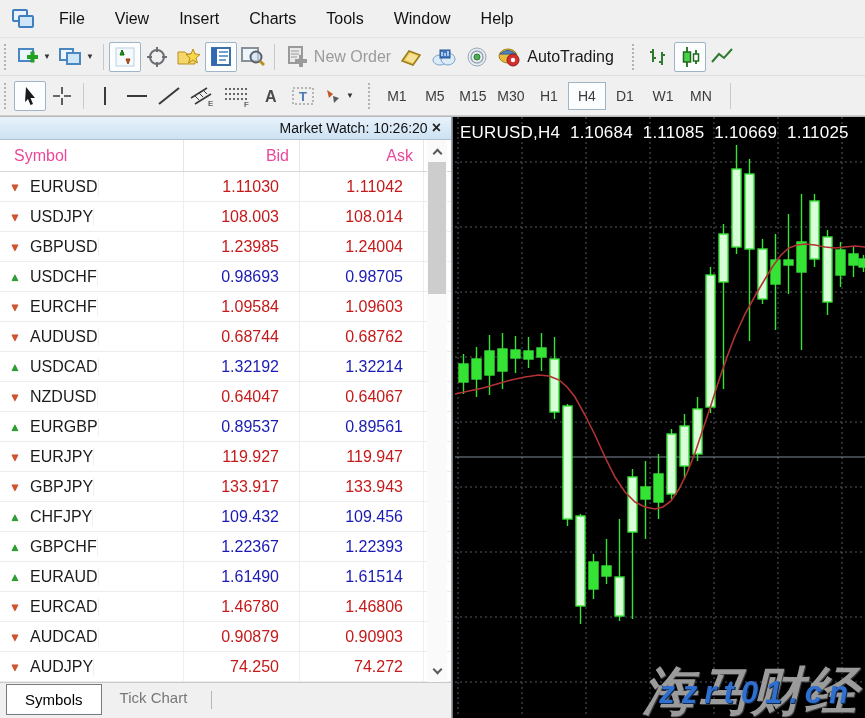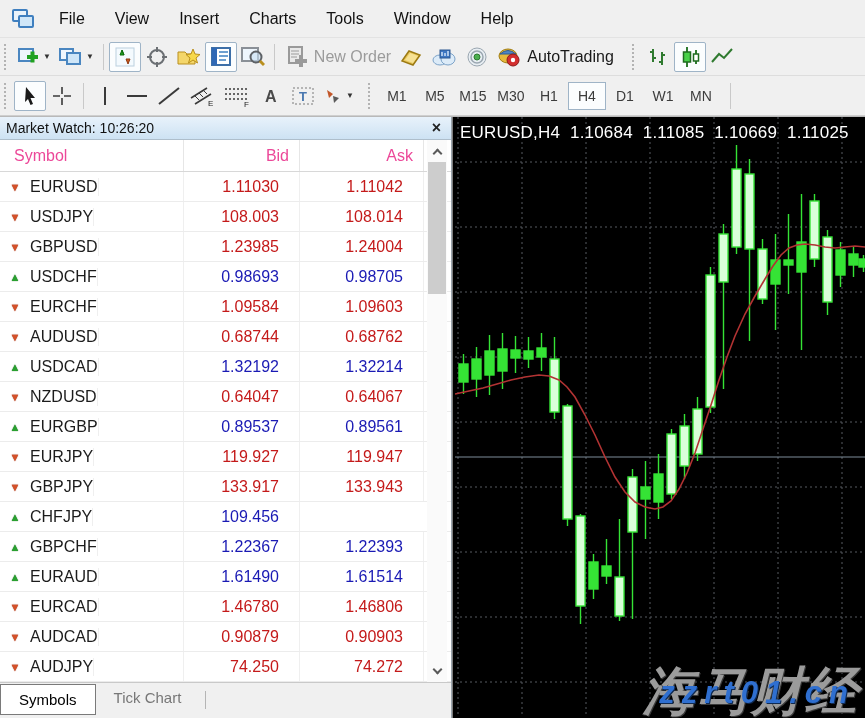--- a/index.html
+++ b/index.html
@@ -31,21 +31,21 @@
   .tf-btn { min-width:38px; height:28px; display:flex; align-items:center; justify-content:center;
             font-size:14px; color:#3c3c3c; border:1px solid transparent; }
   .tf-btn.pressed { background:#fbfdfe; border:1px solid #9fb4c7; }
 
   
   #main { display:flex; height:602px; border-top:1px solid #b9b9b9; }
 
   
   #market-watch { width:452px; background:#fff; border-right:1px solid #9aa4ad; display:flex; flex-direction:column; }
   #mw-title { height:23px; background:linear-gradient(#e8f2fb,#cde2f3); border-bottom:1px solid #aebecb;
-              display:flex; align-items:center; padding:0 6px; }
+              display:flex; align-items:center; padding:0 6px;text-align:right; }
   #mw-title-text { font-size:14px; color:#111; flex:1; }
   #mw-close { font-size:16px; font-weight:bold; color:#222; padding:0 4px; cursor:default; line-height:1;}
   #mw-body { position:relative; flex:1; background:#fff; }
   .mw-grid { display:grid; grid-template-columns:184px 116px 124px; }
   #mw-header { height:32px; border-bottom:1px solid #d8d8d8; }
   #mw-header span { font-size:16px; color:#ec4899; display:flex; align-items:center; border-right:1px solid #e6e6e6; }
   #mw-header .h-sym { padding-left:14px; }
   #mw-header .h-num { justify-content:flex-end; padding-right:10px; }
   .mw-row { height:30px; border-bottom:1px solid #ececec; }
   .mw-row span { display:flex; align-items:center; font-size:16px; border-right:1px solid #efefef; }
@@ -59,21 +59,21 @@
   
   #mw-scroll { position:absolute; top:0; right:4px; width:20px; height:100%; background:#fafafa; }
   .sc-arrow { position:absolute; left:2px; width:16px; height:18px; display:flex; align-items:center; justify-content:center; }
   .chev { width:7px; height:7px; border-right:2px solid #5a5a5a; border-bottom:2px solid #5a5a5a; display:block;}
   .chev.up { transform:rotate(-135deg); margin-top:4px;}
   .chev.dn { transform:rotate(45deg); margin-bottom:4px;}
   #sc-up { top:2px; } #sc-down { bottom:2px; }
   #sc-thumb { position:absolute; left:1px; top:22px; width:18px; height:132px; background:#cdcdcd; }
 
   
-  #mw-tabs { height:36px; background:#f0f0f0; border-top:1px solid #c9c9c9; display:flex; align-items:flex-start; }
+  #mw-tabs { height:36px; background:#f0f0f0; border-top:1px solid #c9c9c9; display:flex; align-items:flex-start; padding-left:6px; }
   .mw-tab { font-size:15px; padding:6px 18px; color:#777; }
   .mw-tab.active { background:#fff; border:1px solid #7a7a7a; border-top-width:1px; color:#000; margin-top:1px; }
   .tab-div { width:1px; height:18px; background:#b5b5b5; margin-top:8px; margin-left:6px; }
 
   
   #chart { position:relative; width:413px; background:#000; overflow:hidden; border-left:1px solid #7d7d7d; }
   #chart svg { position:absolute; left:2px; top:0; }
   #chart-info { position:absolute; left:7px; top:6px; font-size:17px; color:#fff; white-space:nowrap; letter-spacing:0.2px;}
   #chart-info span { margin-right:5px; }
   #wm-cn { position:absolute; right:6px; top:496px; font-size:52px; font-weight:bold; font-style:italic;
@@ -399,20 +399,21 @@
               <span>GBPJPY</span>
             </span>
             <span class="mw-num val-down">133.917</span>
             <span class="mw-num val-down">133.943</span>
           </div>
           <div class="mw-row mw-grid">
             <span class="mw-sym">
               <i class="arr u">▲</i>
               <span>CHFJPY</span>
             </span>
+            <span class="mw-num val-up">109.432</span>
             <span class="mw-num val-up">109.456</span>
           </div>
           <div class="mw-row mw-grid">
             <span class="mw-sym">
               <i class="arr u">▲</i>
               <span>GBPCHF</span>
             </span>
             <span class="mw-num val-up">1.22367</span>
             <span class="mw-num val-up">1.22393</span>
           </div>

